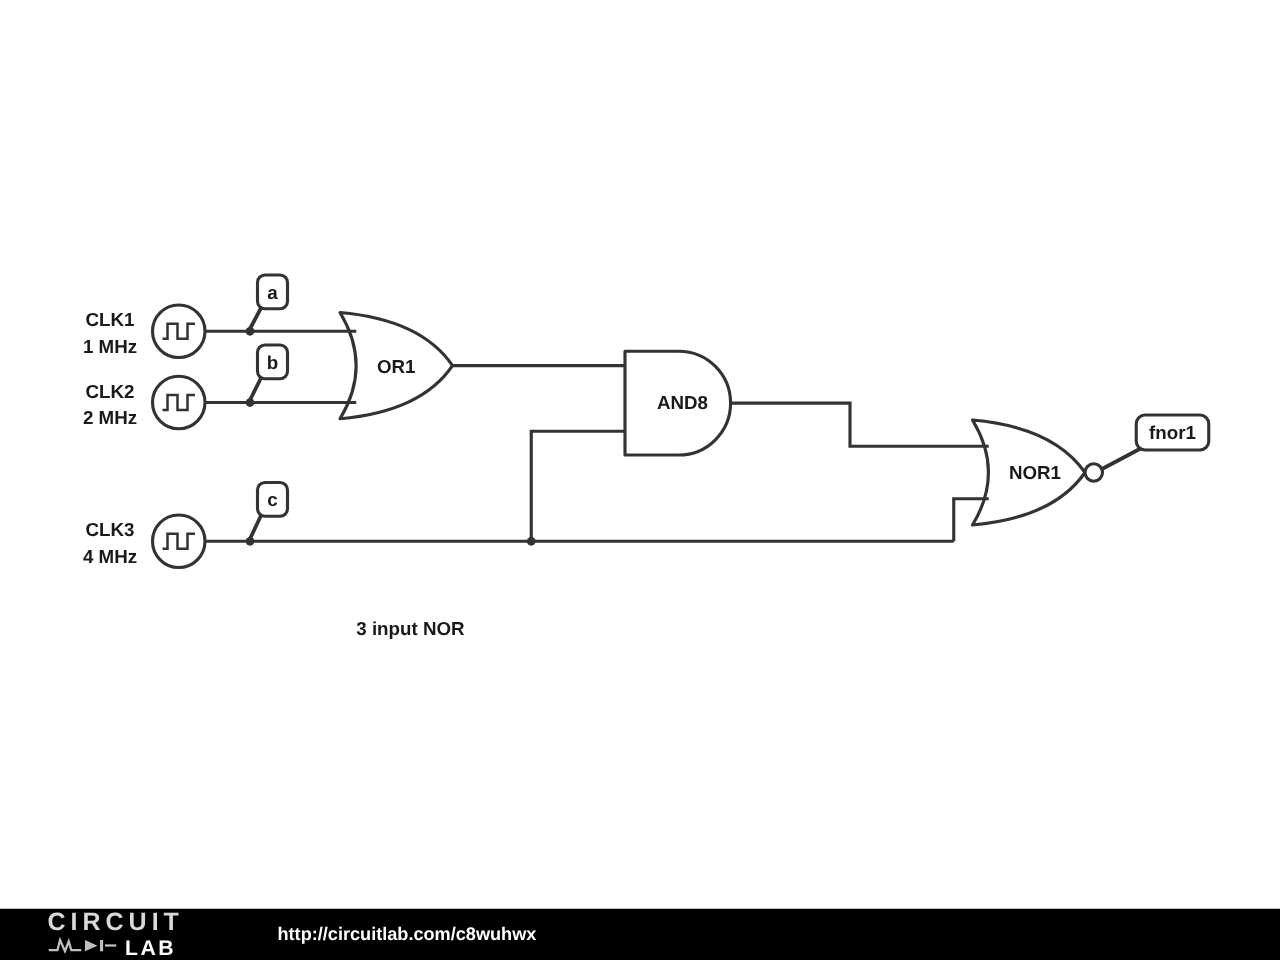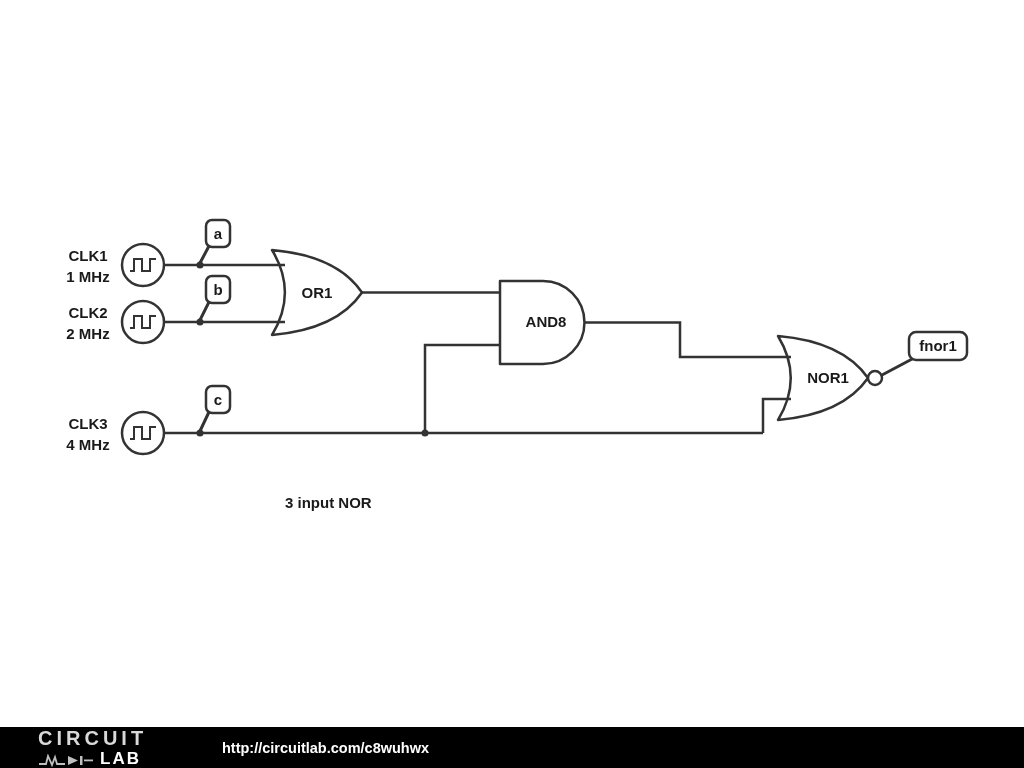--- a/index.html
+++ b/index.html
@@ -38,21 +38,21 @@
     display: flex;
     align-items: center;
   }
   #logo { margin-left: 38px; width: 150px; line-height: 1; }
   #logo .word1 {
     font-size: 20px;
     font-weight: 700;
     letter-spacing: 4px;
     color: #d9d9d9;
   }
-  #logo .row2 { display: flex; align-items: flex-end; margin-top: 2px; }
+  #logo .row2 { display: flex; align-items: flex-start; margin-top: 2px; }
   #logo .word2 {
     font-size: 17px;
     font-weight: 700;
     letter-spacing: 2px;
     color: #ffffff;
     margin-left: 6px;
   }
   #meta { margin-left: 34px; font-size: 14.5px; line-height: 18px; }
   #meta .author { font-style: italic; font-weight: 700; }
   #meta .sep    { font-weight: 400; }

